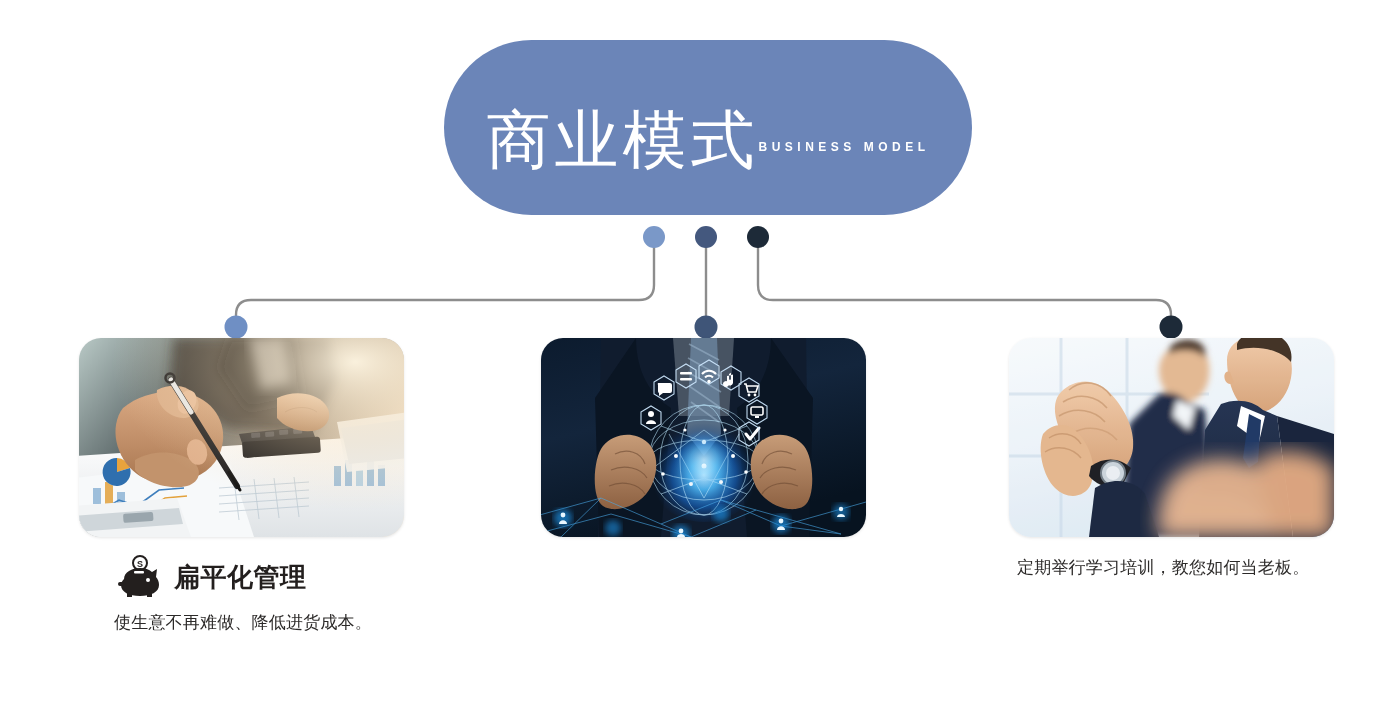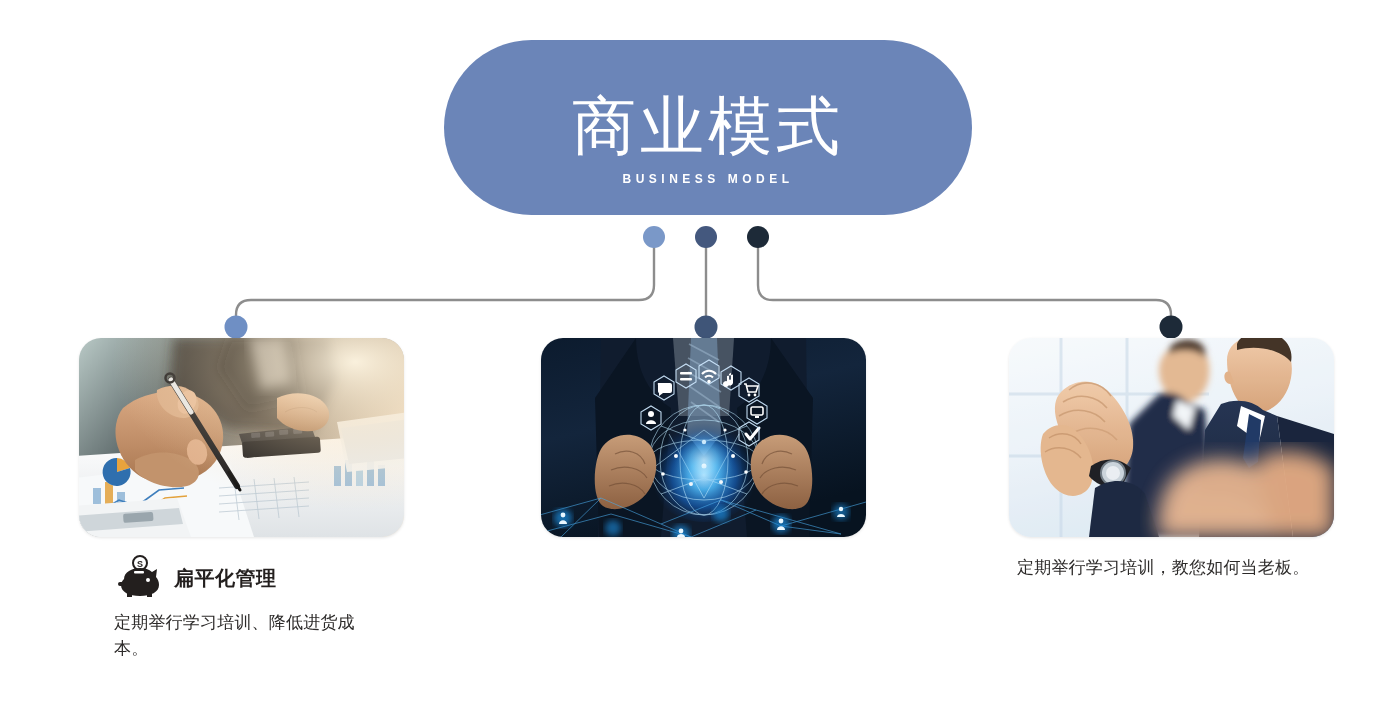--- a/index.html
+++ b/index.html
@@ -23,21 +23,21 @@
   
   .title-pill {
     position: absolute;
     left: 444px;
     top: 40px;
     width: 528px;
     height: 175px;
     background: #6b85b8;
     border-radius: 88px;
     display: flex;
-    flex-direction: column;
+    flex-direction: row;
     align-items: center;
     justify-content: center;
     box-sizing: border-box;
     padding-top: 24px;
   }
   .title-cn {
     color: #ffffff;
     font-size: 64px;
     line-height: 1.0;
     letter-spacing: 4px;
@@ -82,21 +82,21 @@
   .cap-head {
     display: flex;
     align-items: center;
     gap: 12px;
   }
   .cap-icon {
     flex: 0 0 auto;
     display: block;
   }
   .cap-title {
-    font-size: 20px;
+    font-size: 26px;
     font-weight: 700;
     color: #231f1e;
     letter-spacing: 0.5px;
     line-height: 1.05;
     white-space: nowrap;
   }
   .cap-body {
     margin-top: 9px;
     font-size: 17px;
     line-height: 1.5;
@@ -298,21 +298,21 @@
             <path d="M10,24 C10,17 18,13 26,13 C31,13 35,14.5 38,17 L43,14 L42,22 C44,24 45,27 45,30 C45,37 37,41 26,41 C15,41 7,37 7,30 C7,28 8,26 10,24 Z" fill="#231f1e"></path>
             <circle cx="34" cy="25" r="2" fill="#ffffff"></circle>
             <rect x="13" y="38" width="5" height="4" fill="#231f1e"></rect>
             <rect x="33" y="38" width="5" height="4" fill="#231f1e"></rect>
             <rect x="4" y="27" width="6" height="4" rx="2" fill="#231f1e"></rect>
             <rect x="20" y="16" width="10" height="2.4" rx="1" fill="#ffffff"></rect>
           </svg>
         </span>
         <span class="cap-title">扁平化管理</span>
       </div>
-      <div class="cap-body">定期举行学习培训、降低进货成本。</div>
+      <div class="cap-body">使生意不再难做、降低进货成本。</div>
     </div>
   </div>
 
   <div class="col col-2">
     <div class="photo" style="width:325px;height:199px;">
       <svg width="325" height="199" viewBox="0 0 325 199">
         <rect width="325" height="199" fill="url(#p2bg)"></rect>
 
         <path d="M60,0 L265,0 L268,199 L57,199 Z" fill="#101c2e"></path>
         <path d="M95,0 C95,34 110,58 130,70 L120,199 L58,199 L54,60 Z" fill="#0a1523"></path>

